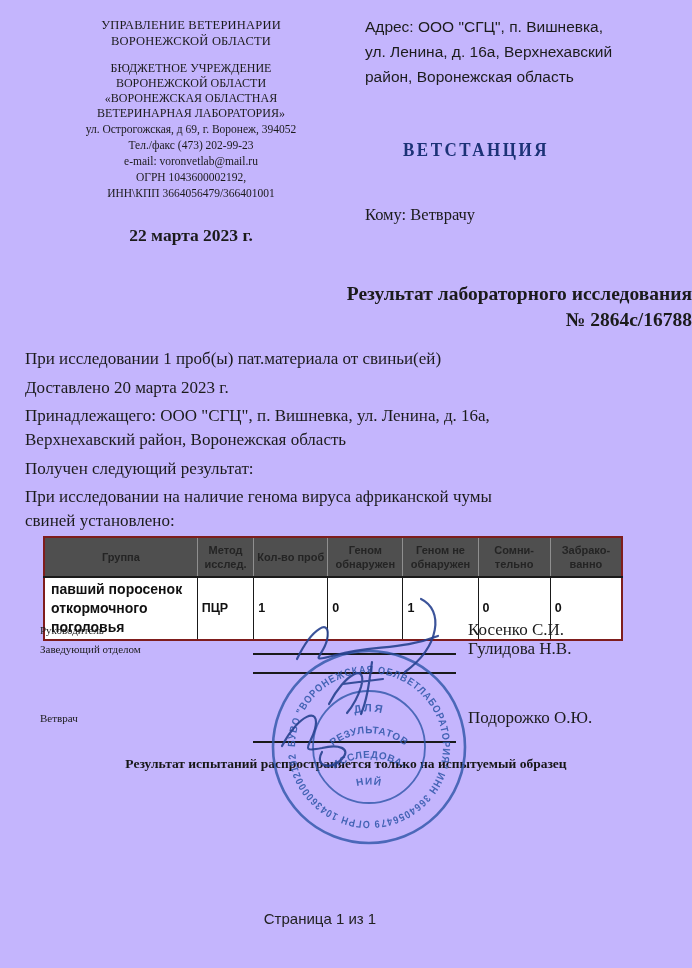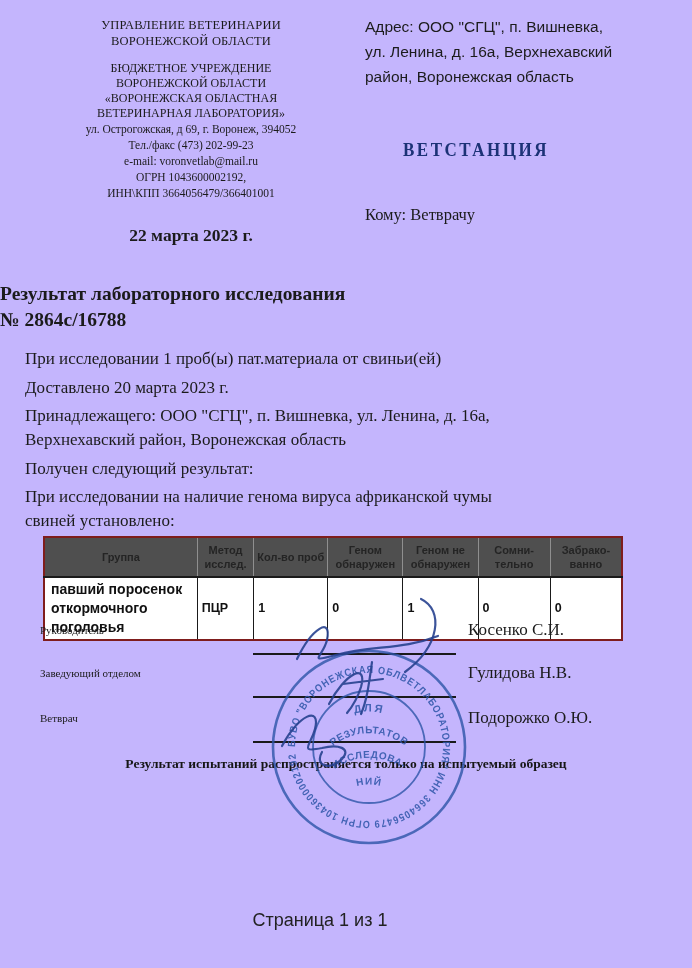--- a/index.html
+++ b/index.html
@@ -24,21 +24,21 @@
     font-size:15.5px;line-height:25px;color:#1c1c1c;
   }
   .vetstation{
     position:absolute;left:38px;top:127px;
     font-weight:bold;font-size:17px;letter-spacing:2.5px;
     color:#1c3276;transform:scaleY(1.08);
   }
   .kome{position:absolute;left:0;top:191px;font-size:16.5px;}
 
   
-  .doc-title{position:absolute;left:0;top:281px;width:692px;text-align:left;
+  .doc-title{position:absolute;left:0;top:281px;width:692px;text-align:right;
     font-weight:bold;font-size:19.5px;line-height:26px;}
 
   
   .body-text{position:absolute;left:25px;top:347px;width:640px;}
   .body-text p{margin:0 0 4.5px 0;font-size:17px;line-height:24px;}
 
   
   table.results{
     position:absolute;left:43px;top:536px;width:580px;
     border-collapse:collapse;border:2px solid #7f1d1d;table-layout:fixed;
@@ -56,27 +56,27 @@
     font:bold 12.5px/1.35 "Liberation Sans", sans-serif;color:#111;
     text-align:left;vertical-align:middle;padding:2px 4px;height:38px;
   }
   table.results td.c-group{text-align:left;padding-left:6px;font-size:14px;}
 
   
   .sig-row{position:absolute;left:40px;width:618px;height:44px;}
   .sig-row .sig-role{font-size:11px;}
   .sig-row .sig-line{position:absolute;left:213px;top:33px;width:203px;height:2px;background:#1a1a1a;}
   .sig-row .sig-name{position:absolute;left:428px;top:0;font-size:17px;}
-  #sig1{top:620px;} #sig2{top:663px;} #sig3{top:708px;}
+  #sig1{top:620px;} #sig2{top:639px;} #sig3{top:708px;}
 
   
   .note{position:absolute;left:0;top:756px;width:692px;text-align:center;
     font-weight:bold;font-size:13.5px;color:#161616;}
   .footer{position:absolute;left:0;top:910px;width:640px;text-align:center;
-    font-family:"Liberation Sans", sans-serif;font-size:18px;color:#222;}
+    font-family:"Liberation Sans", sans-serif;font-size:15px;color:#222;}
 
   
   svg.ink{position:absolute;left:0;top:0;width:692px;height:968px;pointer-events:none;}
   .stamp-stroke{fill:none;stroke:#2d55a8;opacity:.8;}
   .stamp-text{fill:#2d55a8;opacity:.85;font-family:"Liberation Sans", sans-serif;font-weight:bold;}
   .sig-ink{fill:none;stroke:#27418f;stroke-width:2.2;stroke-linecap:round;opacity:.9;}
 </style>
 </head>
 <body>
 

